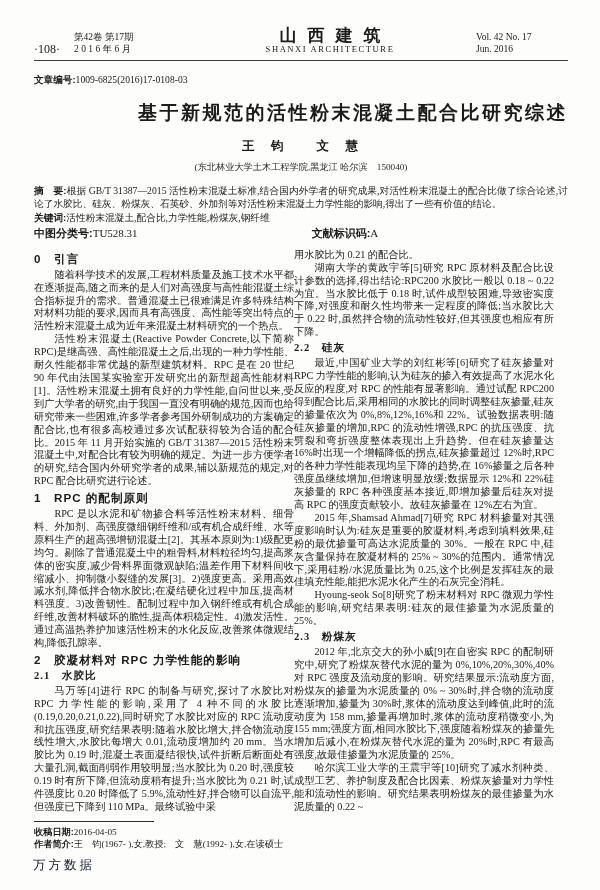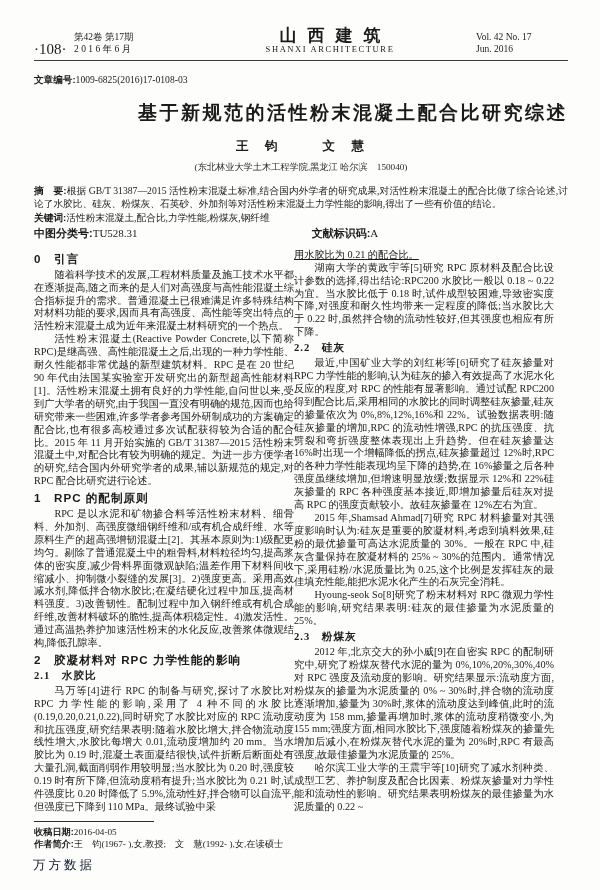--- a/index.html
+++ b/index.html
@@ -11,47 +11,47 @@
     background:#fdfdfc;
     color:#1b1b1b;
     font-family:"Liberation Serif","DejaVu Serif",serif;
     overflow:hidden;
   }
   .content { padding:30px 32px 0 34px; }
 
   
   .jheader { display:flex; align-items:flex-end; font-size:9.5px; line-height:12px; }
   .jh-left { position:relative; width:150px; padding-left:40px; }
-  .page-num { position:absolute; left:0; bottom:0; font-size:15px; }
+  .page-num { position:absolute; left:0; bottom:0; font-size:12px; }
   .jh-center { flex:1; text-align:center; }
   .journal-cn { font-size:17px; letter-spacing:11px; font-weight:600; text-indent:11px; }
   .journal-en { font-size:8.5px; letter-spacing:1.6px; margin-top:1px; }
   .jh-right { width:92px; text-align:left; }
   .jheader-rule { border-bottom:1.6px solid #3c3c3c; margin-top:5px; }
 
   .article-no { margin-top:13px; font-size:9.6px; }
   .lbl { font-family:"Liberation Sans","DejaVu Sans",sans-serif; font-weight:700; }
 
   
   .title { margin-top:13px; text-align:right; font-size:19px; font-weight:700; letter-spacing:2.5px; }
   .authors { margin-top:12px; text-align:center; font-size:12.5px; font-weight:600; letter-spacing:2px; }
-  .authors span { margin:0 19px;font-family:Liberation Mono, monospace; }
+  .authors span { margin:0 13px;font-family:Liberation Mono, monospace; }
   .affil { margin-top:6px; text-align:center; font-size:9.2px; color:#2a2a2a; }
 
   
   .abstract { margin-top:10px; font-size:9.7px; line-height:13.2px; text-align:justify; }
   .kw-row { font-size:9.7px; line-height:13.2px; margin-top:1px; }
   .clc-row { display:flex; font-size:11px; line-height:13.2px; margin-top:2px; }
   .clc-row .half { width:52%; }
 
   
   .body-cols { display:flex; margin-top:9px; font-size:10.2px; line-height:12.9px; text-align:justify; }
   .col { width:260px; }
   .col p { text-indent:2em; margin:0; }
-  .col p.noindent { text-indent:0;text-decoration:underline; }
+  .col p.noindent { text-indent:0; }
   h3.sec { font-family:"Liberation Sans","DejaVu Sans",sans-serif; font-size:11.6px; font-weight:700; margin:4px 0 3px; letter-spacing:1px; }
   h4.subsec { font-size:10.6px; font-weight:700; margin:3px 0 2px; letter-spacing:1px; }
 
   
   .footnote { margin-top:7px; font-size:9.2px; line-height:12.5px; text-align:left; }
   .footnote-rule { width:46%; border-top:1px solid #2f2f2f; margin-bottom:4px; }
   .footnote p { text-indent:0 !important; }
 
   
   .provider { position:absolute; left:33px; bottom:16px; color:#0f172a; font-size:12.5px; letter-spacing:3px; }

